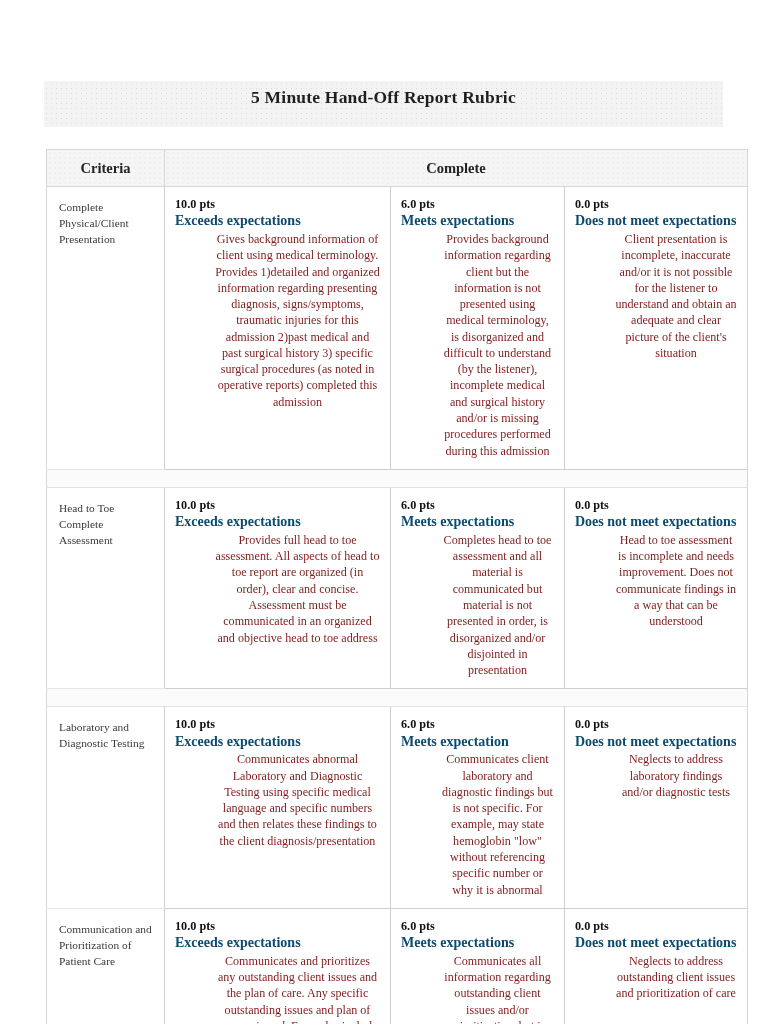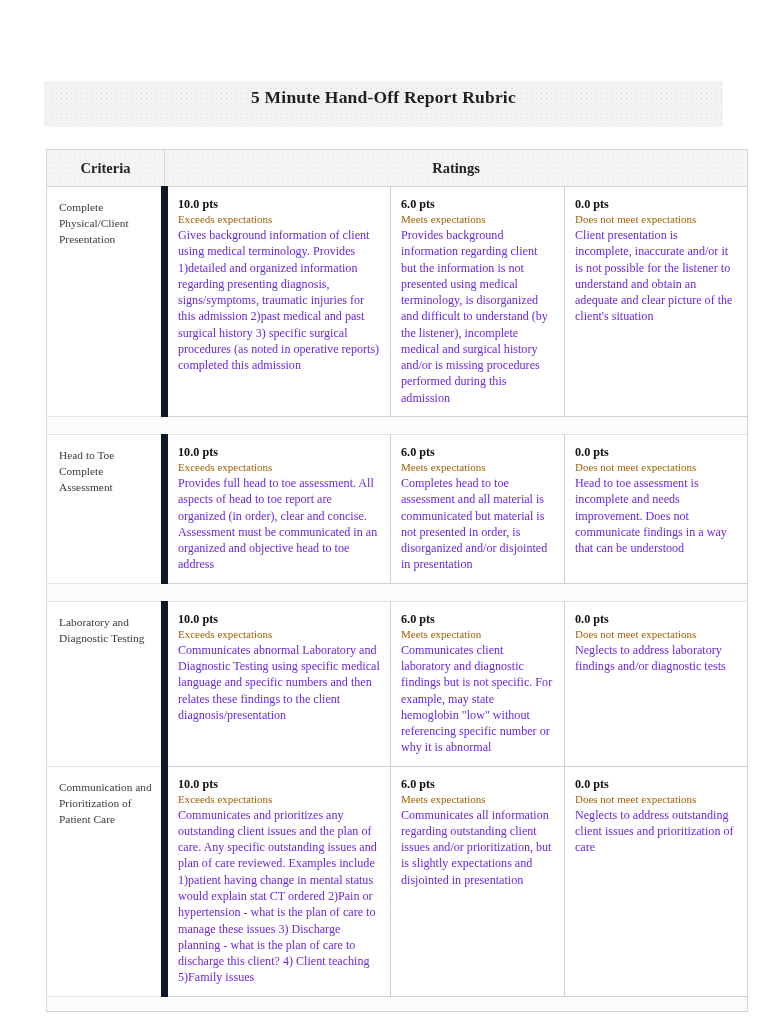--- a/index.html
+++ b/index.html
@@ -126,41 +126,42 @@
     background: #ffffff;
   }
 
   .rate-cell {
     border: 1px solid #cfcfcf;
     border-left: none;
     vertical-align: top;
     padding: 9px 10px 10px 10px;
     background: #ffffff;
   }
-  .rate-cell.first { border-left: 7px solid #0f172a; }
+  .rate-cell.first { border-left: 1px solid #0f172a; }
   .rate-cell.last  { border-right: 1px solid #d6d6d6; }
 
   .pts {
     font-weight: bold;
     font-size: 12.2px;
     line-height: 1.34;
     color: #111;
   }
   .verdict {
-    font-weight: normal;
-    font-size: 11px;
+    font-weight: bold;
+    font-size: 14px;
     line-height: 1.34;
-    color: #a16207;
+    color: #0c4a6e;
   }
   .desc {
     font-size: 12.1px;
     line-height: 1.345;
-    color: #6d28d9;
+    color: #7f1d1d;
     margin-top: 0;
-    text-align: left;
+    text-align: center;
+    margin-left: 40px;
   }
 
   .tbl-foot td {
     height: 14px;
     border-left: 1px solid #d6d6d6;
     border-right: 1px solid #d6d6d6;
     border-top: 1px solid #e2e2e2;
     border-bottom: 1px solid #cfcfcf;
     background: #fcfcfc;
     padding: 0;
@@ -179,21 +180,21 @@
   <table class="rubric">
     <colgroup>
       <col class="c-crit">
         <col class="c-r1">
         <col class="c-r2">
         <col class="c-r3">
     </colgroup>
     <thead>
       <tr>
         <th class="hdr-cell">Criteria</th>
-        <th class="hdr-cell" colspan="3">Ratings</th>
+        <th class="hdr-cell" colspan="3">Complete</th>
       </tr>
     </thead>
     <tbody id="tbody">
         <tr>
           <td class="crit-cell">Complete Physical/Client Presentation</td>
           <td class="rate-cell first">
             <div class="pts">10.0 pts</div>
             <div class="verdict">Exceeds expectations</div>
             <div class="desc">Gives background information of client using medical terminology. Provides 1)detailed and organized information regarding presenting diagnosis, signs/symptoms, traumatic injuries for this admission 2)past medical and past surgical history 3) specific surgical procedures (as noted in operative reports) completed this admission</div>
           </td>

